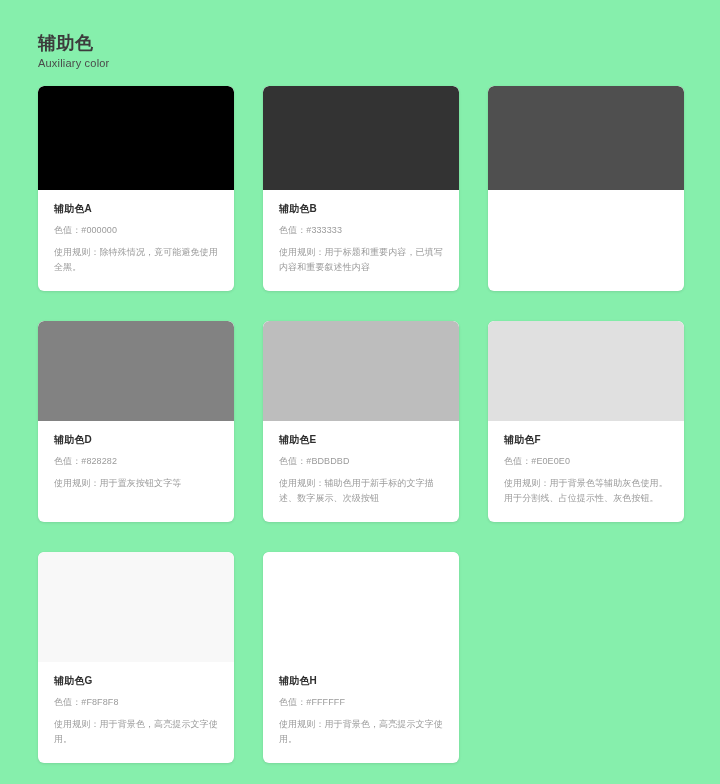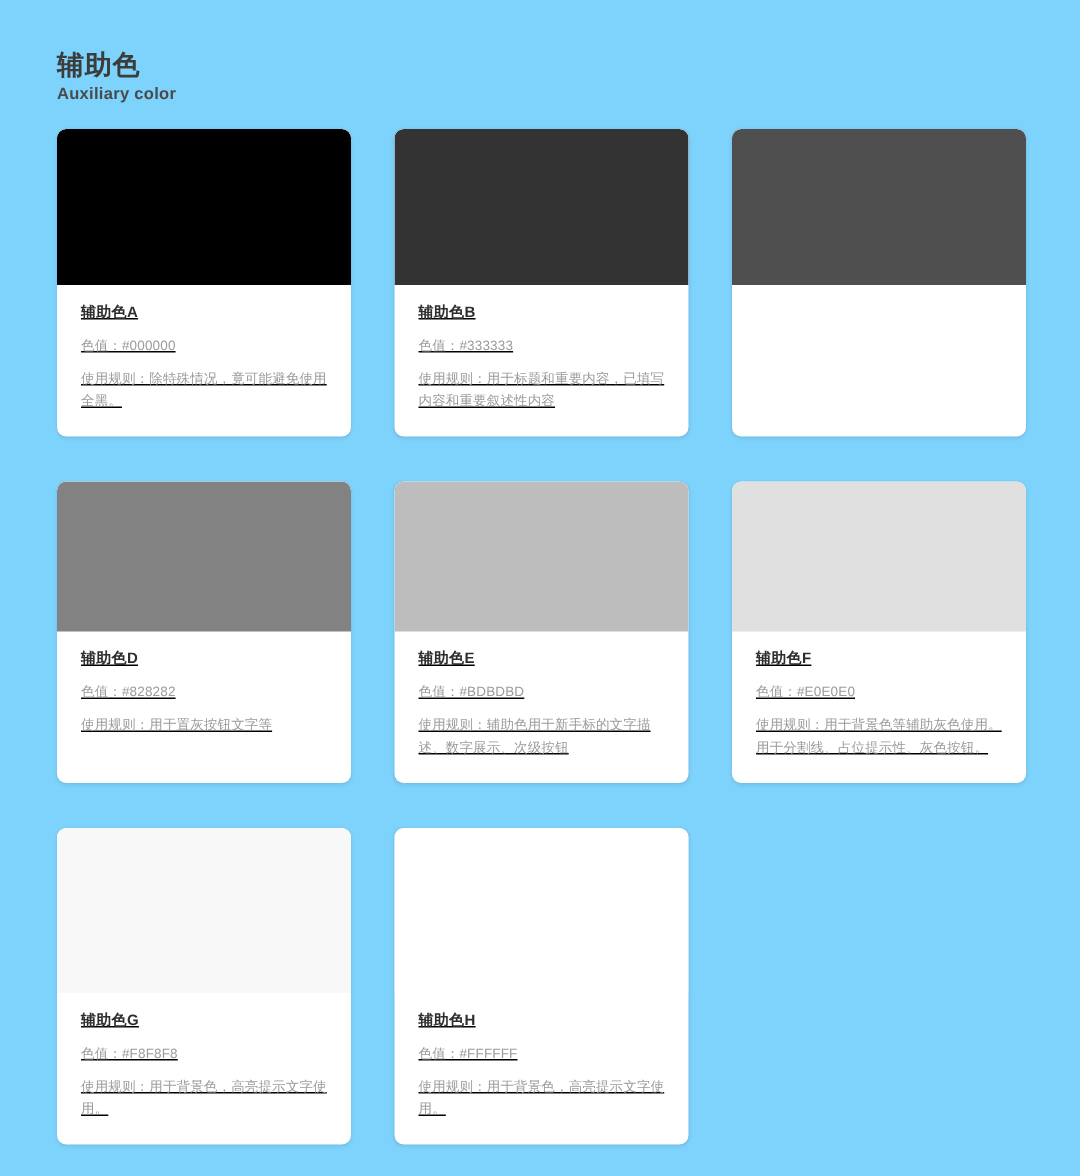--- a/index.html
+++ b/index.html
@@ -13,42 +13,42 @@
   body {
     background: #f4f4f4;
     font-family: "Liberation Sans", "DejaVu Sans", sans-serif;
     -webkit-font-smoothing: antialiased;
   }
 
   .page {
     position: relative;
     width: 720px;
     height: 784px;
-    background: #7dd3fc;
+    background: #86efac;
   }
 
   
   .header {
     position: absolute;
     left: 38px;
     top: 32px;
     width: 400px;
   }
 
   .header-title-cn {
     font-size: 18px;
     font-weight: bold;
     color: #3c3c3c;
     letter-spacing: 0.5px;
     line-height: 22px;
   }
 
   .header-title-en {
     font-size: 11px;
-    font-weight: bold;
+    font-weight: normal;
     color: #4a4a4a;
     letter-spacing: 0.2px;
     line-height: 15px;
     margin-top: 2px;
   }
 
   
   .grid {
     position: absolute;
     left: 38px;
@@ -75,21 +75,20 @@
     border-radius: 6px 6px 0 0;
     flex: 0 0 auto;
   }
 
   .card.row2 .swatch { height: 100px; }
   .card.row3 .swatch { height: 110px; }
 
   .card-body {
     padding: 12px 16px 16px 16px;
     flex: 1 1 auto;
-    text-decoration: underline;
   }
 
   .card-title {
     font-size: 10px;
     font-weight: bold;
     color: #2e2e2e;
     line-height: 14px;
     letter-spacing: 0.2px;
     margin-bottom: 7px;
   }

